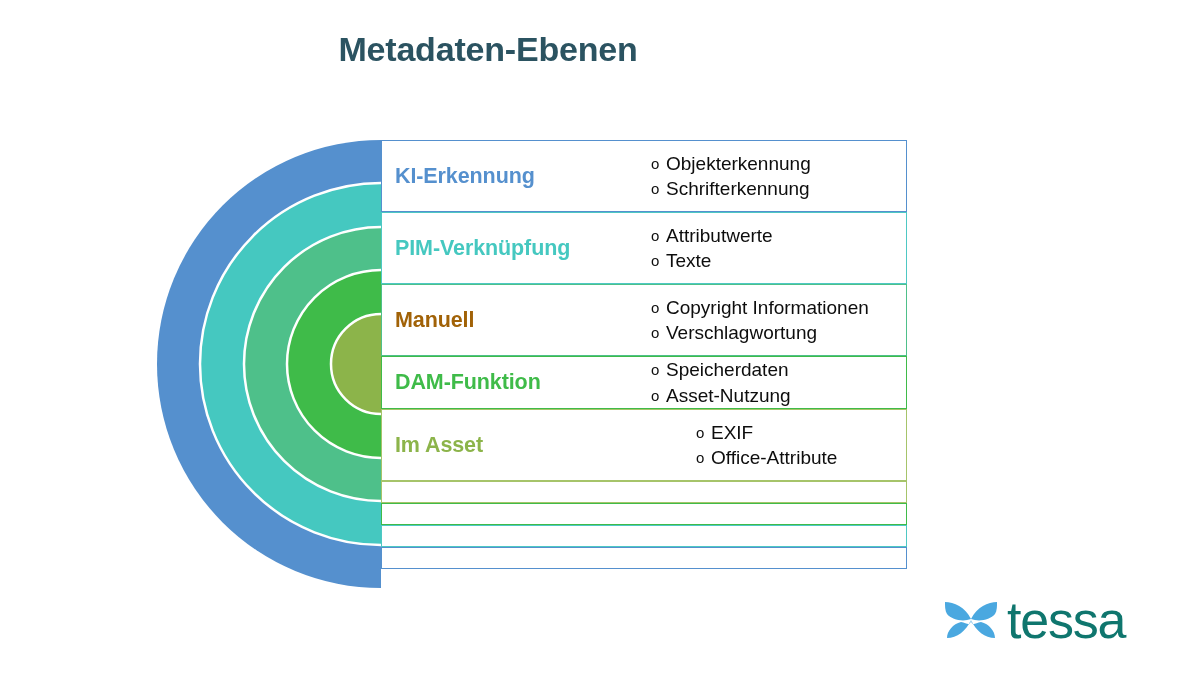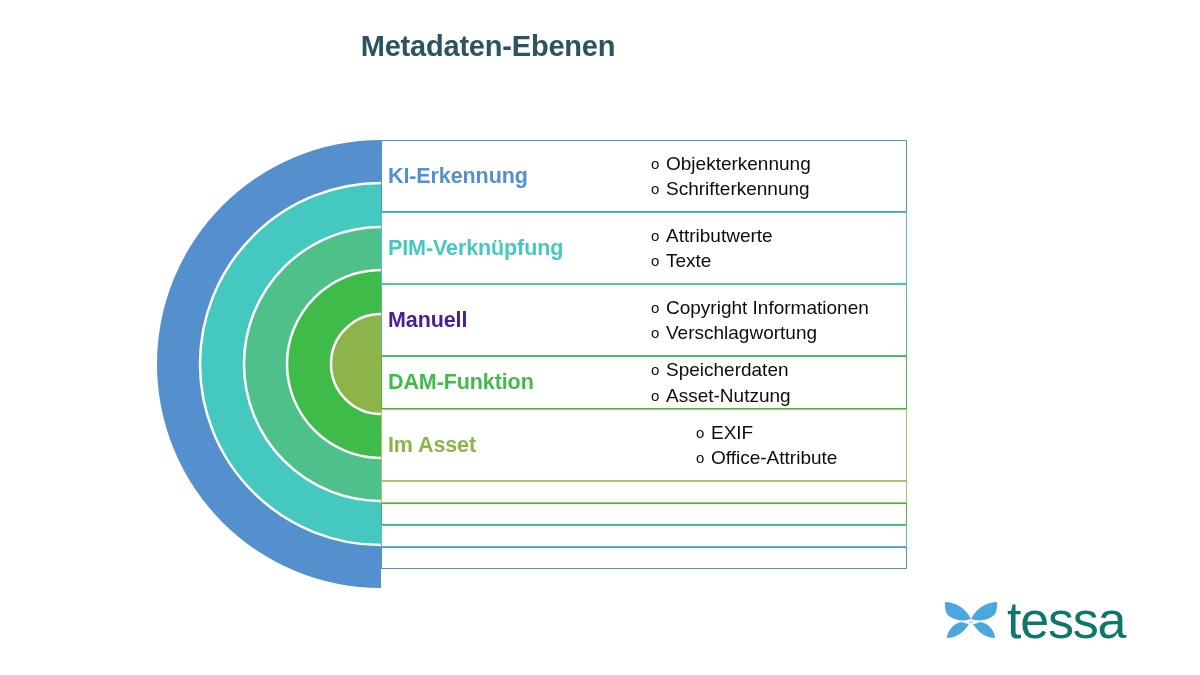--- a/index.html
+++ b/index.html
@@ -16,21 +16,21 @@
     -webkit-font-smoothing: antialiased;
   }
 
   
   #page-title {
     position: absolute;
     top: 30px;
     left: 0;
     width: 976px;
     text-align: center;
-    font-size: 29px;
+    font-size: 34px;
     font-weight: bold;
     letter-spacing: -0.2px;
     color: #2b5361;
   }
 
   
   #diagram {
     position: absolute;
     left: 150px;
     top: 135px;
@@ -64,21 +64,21 @@
     display: flex;
     align-items: center;
     background: transparent;
     border-style: solid;
     border-width: 1px;
   }
 
   .layer-row .row-label {
     width: 265px;
     flex: 0 0 265px;
-    padding-left: 6px;
+    padding-left: 13px;
     box-sizing: border-box;
     font-size: 21.5px;
     font-weight: bold;
     letter-spacing: -0.1px;
     line-height: 1.15;
   }
 
   .layer-row .row-items {
     flex: 1 1 auto;
     padding-left: 4px;
@@ -173,21 +173,21 @@
 
     <div class="layer-row" style="height:72px; border-color:#4ec8c4;">
       <div class="row-label" style="color:#45c8c0;">PIM-Verknüpfung</div>
       <div class="row-items">
         <span class="bullet-line"><span class="bullet-mark">o</span><span>Attributwerte</span></span>
         <span class="bullet-line"><span class="bullet-mark">o</span><span>Texte</span></span>
       </div>
     </div>
 
     <div class="layer-row" style="height:72px; border-color:#4ec08a;">
-      <div class="row-label" style="color:#4c1d95;">Manuell</div>
+      <div class="row-label" style="color:#a16207;">Manuell</div>
       <div class="row-items">
         <span class="bullet-line"><span class="bullet-mark">o</span><span>Copyright Informationen</span></span>
         <span class="bullet-line"><span class="bullet-mark">o</span><span>Verschlagwortung</span></span>
       </div>
     </div>
 
     <div class="layer-row" style="height:53px; border-color:#3fbb49;">
       <div class="row-label" style="color:#3fbb49;">DAM-Funktion</div>
       <div class="row-items">
         <span class="bullet-line"><span class="bullet-mark">o</span><span>Speicherdaten</span></span>

